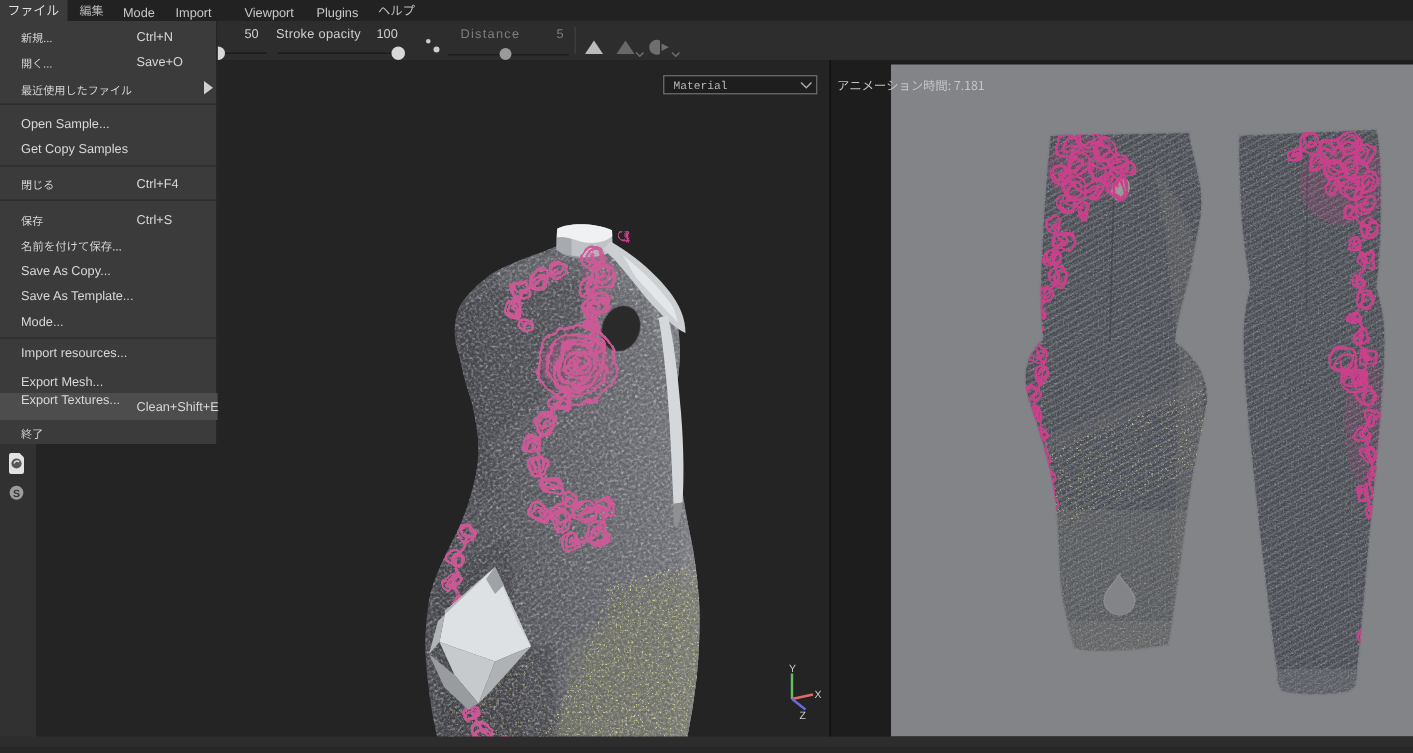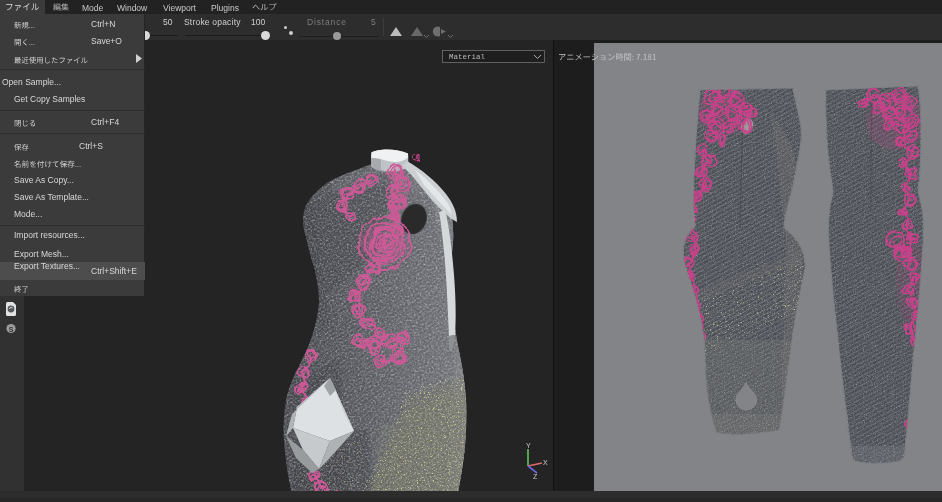--- a/index.html
+++ b/index.html
@@ -491,21 +491,21 @@
 <div class="abs" style="left:0;top:0;width:942px;height:14px;background:#222222"></div>
 <div class="abs" style="left:0;top:0;width:45px;height:14px;background:#3b3b3b"></div>
 
 <svg style="position:absolute;left:5px;top:0px;overflow:visible" width="36" height="14">
       <path transform="translate(0,10)" fill="#e2e2e2" d="M7.4 -5.7 6.9 -6.1C6.7 -6.0 6.6 -6.0 6.4 -6.0C6.0 -6.0 2.6 -6.0 2.1 -6.0C1.8 -6.0 1.5 -6.0 1.2 -6.1V-5.3C1.5 -5.3 1.8 -5.3 2.1 -5.3C2.6 -5.3 6.0 -5.3 6.5 -5.3C6.4 -4.5 6.0 -3.3 5.4 -2.5C4.7 -1.6 3.7 -0.9 2.0 -0.5L2.6 0.2C4.2 -0.3 5.2 -1.1 6.0 -2.1C6.7 -3.0 7.1 -4.4 7.3 -5.3C7.3 -5.5 7.3 -5.6 7.4 -5.7Z M16.0 -4.3 15.7 -4.7C15.5 -4.7 15.3 -4.7 15.2 -4.7C14.8 -4.7 11.3 -4.7 10.9 -4.7C10.7 -4.7 10.4 -4.7 10.1 -4.7V-4.0C10.4 -4.0 10.7 -4.0 10.9 -4.0C11.3 -4.0 14.6 -4.0 15.0 -4.0C14.8 -3.6 14.2 -2.9 13.6 -2.5L14.1 -2.1C14.9 -2.6 15.6 -3.7 15.9 -4.1C15.9 -4.2 16.0 -4.3 16.0 -4.3ZM13.1 -3.5H12.4C12.4 -3.3 12.5 -3.1 12.5 -2.9C12.5 -1.8 12.3 -0.9 11.1 -0.1C10.9 0.0 10.7 0.1 10.5 0.2L11.1 0.7C13.0 -0.3 13.1 -1.6 13.1 -3.5Z M17.9 -3.1 18.3 -2.4C19.5 -2.8 20.7 -3.3 21.6 -3.8V-0.7C21.6 -0.3 21.5 0.1 21.5 0.3H22.4C22.3 0.1 22.3 -0.3 22.3 -0.7V-4.3C23.2 -4.9 24.0 -5.5 24.6 -6.2L24.0 -6.7C23.5 -6.0 22.6 -5.3 21.7 -4.7C20.7 -4.1 19.4 -3.5 17.9 -3.1Z M30.3 -0.2 30.8 0.2C30.8 0.1 30.9 0.1 31.1 0.0C32.1 -0.5 33.2 -1.4 34.0 -2.4L33.6 -3.0C32.9 -2.0 31.9 -1.2 31.1 -0.9C31.1 -1.1 31.1 -5.3 31.1 -5.8C31.1 -6.1 31.1 -6.4 31.1 -6.5H30.3C30.3 -6.4 30.4 -6.1 30.4 -5.8C30.4 -5.3 30.4 -1.1 30.4 -0.7C30.4 -0.5 30.3 -0.3 30.3 -0.2ZM26.4 -0.2 27.0 0.2C27.7 -0.4 28.3 -1.2 28.5 -2.1C28.8 -3.0 28.8 -4.9 28.8 -5.8C28.8 -6.1 28.8 -6.3 28.9 -6.4H28.1C28.1 -6.2 28.1 -6.1 28.1 -5.8C28.1 -4.8 28.1 -3.1 27.9 -2.3C27.6 -1.5 27.1 -0.7 26.4 -0.2Z"></path>
     </svg>
 <svg style="position:absolute;left:53px;top:0px;overflow:visible" width="18" height="14">
       <path transform="translate(0,10)" fill="#b9b9b9" d="M3.1 -6.2V-5.7H7.5V-6.2ZM0.7 -2.1C0.6 -1.4 0.5 -0.7 0.2 -0.2C0.3 -0.2 0.6 -0.1 0.7 -0.0C0.9 -0.5 1.1 -1.3 1.2 -2.1ZM2.3 -2.0C2.5 -1.6 2.6 -1.0 2.6 -0.6L3.1 -0.7C2.9 -0.4 2.8 -0.1 2.6 0.2C2.7 0.2 2.9 0.4 3.0 0.5C3.5 -0.1 3.8 -1.0 3.9 -1.8V0.6H4.3V-0.9H4.9V0.6H5.3V-0.9H6.0V0.6H6.4V-0.9H7.0V0.1C7.0 0.1 7.0 0.1 6.9 0.2C6.9 0.2 6.7 0.2 6.5 0.1C6.6 0.3 6.6 0.5 6.7 0.6C7.0 0.6 7.2 0.6 7.3 0.5C7.5 0.5 7.5 0.3 7.5 0.1V-2.8H4.0L4.0 -3.3H7.3V-5.2H3.4V-3.4C3.4 -2.6 3.4 -1.7 3.1 -0.8C3.0 -1.2 2.9 -1.7 2.7 -2.2ZM4.9 -1.4H4.3V-2.3H4.9ZM5.3 -1.4V-2.3H6.0V-1.4ZM6.4 -1.4V-2.3H7.0V-1.4ZM4.0 -4.7H6.8V-3.8H4.0ZM0.2 -3.2 0.3 -2.6 1.5 -2.7V0.6H2.0V-2.8L2.6 -2.8C2.7 -2.6 2.7 -2.4 2.8 -2.3L3.2 -2.5C3.1 -2.9 2.8 -3.6 2.5 -4.2L2.1 -4.0C2.2 -3.8 2.3 -3.5 2.4 -3.3L1.4 -3.2C1.9 -3.9 2.5 -4.8 2.9 -5.6L2.4 -5.8C2.2 -5.4 1.9 -4.8 1.6 -4.3C1.5 -4.5 1.3 -4.7 1.2 -4.9C1.5 -5.3 1.8 -6.0 2.1 -6.5L1.6 -6.7C1.4 -6.3 1.1 -5.7 0.9 -5.2L0.6 -5.4L0.3 -5.1C0.7 -4.7 1.1 -4.2 1.3 -3.9C1.1 -3.6 1.0 -3.4 0.8 -3.2Z M10.1 -6.7C9.8 -6.0 9.1 -5.1 8.2 -4.4C8.4 -4.3 8.6 -4.1 8.6 -4.0C8.9 -4.2 9.2 -4.4 9.4 -4.7V-2.3H11.7V-1.8H8.4V-1.3H11.2C10.4 -0.7 9.2 -0.2 8.2 0.0C8.4 0.2 8.5 0.4 8.6 0.6C9.7 0.2 10.9 -0.4 11.7 -1.1V0.6H12.3V-1.1C13.1 -0.4 14.3 0.2 15.4 0.5C15.4 0.3 15.6 0.1 15.7 -0.0C14.7 -0.2 13.6 -0.8 12.8 -1.3H15.6V-1.8H12.3V-2.3H15.4V-2.8H12.4V-3.4H14.7V-3.8H12.4V-4.3H14.7V-4.8H12.4V-5.3H15.0V-5.8H12.4C12.6 -6.0 12.7 -6.3 12.9 -6.6L12.2 -6.7C12.1 -6.4 12.0 -6.1 11.8 -5.8H10.2C10.4 -6.1 10.6 -6.3 10.7 -6.6ZM11.8 -4.3V-3.8H10.0V-4.3ZM11.8 -4.8H10.0V-5.3H11.8ZM11.8 -3.4V-2.8H10.0V-3.4Z"></path>
     </svg>
 <div class="en" style="left:82px;top:3px">Mode</div>
-<div class="en" style="left:117px;top:3px">Window</div>
+<div class="en" style="left:117px;top:3px">Import</div>
 <div class="en" style="left:163px;top:3px">Viewport</div>
 <div class="en" style="left:211px;top:3px">Plugins</div>
 <svg style="position:absolute;left:252px;top:0px;overflow:visible" width="26" height="14">
       <path transform="translate(0,10)" fill="#c4c4c4" d="M0.5 -2.3 1.1 -1.7C1.2 -1.9 1.4 -2.1 1.6 -2.3C2.0 -2.8 2.6 -3.7 3.0 -4.1C3.3 -4.5 3.5 -4.5 3.8 -4.2C4.1 -3.9 4.9 -3.1 5.4 -2.5C5.9 -1.9 6.6 -1.1 7.2 -0.4L7.8 -1.0C7.1 -1.7 6.3 -2.5 5.8 -3.1C5.3 -3.6 4.6 -4.4 4.1 -4.8C3.5 -5.4 3.1 -5.3 2.7 -4.8C2.2 -4.2 1.5 -3.2 1.1 -2.9C0.9 -2.6 0.7 -2.5 0.5 -2.3Z M12.5 -0.2 12.9 0.2C13.0 0.1 13.1 0.1 13.2 0.0C14.2 -0.5 15.3 -1.3 16.0 -2.3L15.6 -2.8C15.0 -1.9 14.0 -1.2 13.2 -0.8C13.2 -1.1 13.2 -5.0 13.2 -5.5C13.2 -5.9 13.3 -6.1 13.3 -6.1H12.5C12.5 -6.1 12.5 -5.9 12.5 -5.5C12.5 -5.0 12.5 -1.0 12.5 -0.6C12.5 -0.5 12.5 -0.3 12.5 -0.2ZM8.7 -0.2 9.4 0.2C10.0 -0.4 10.6 -1.2 10.8 -2.0C11.0 -2.9 11.1 -4.6 11.1 -5.5C11.1 -5.8 11.1 -6.0 11.1 -6.1H10.4C10.4 -6.0 10.4 -5.8 10.4 -5.5C10.4 -4.6 10.4 -3.0 10.2 -2.2C9.9 -1.4 9.4 -0.7 8.7 -0.2Z M23.0 -5.9C23.0 -6.2 23.2 -6.4 23.5 -6.4C23.8 -6.4 24.1 -6.2 24.1 -5.9C24.1 -5.6 23.8 -5.3 23.5 -5.3C23.2 -5.3 23.0 -5.6 23.0 -5.9ZM22.6 -5.9C22.6 -5.8 22.6 -5.7 22.7 -5.6L22.4 -5.6C22.0 -5.6 18.8 -5.6 18.3 -5.6C18.0 -5.6 17.7 -5.6 17.5 -5.7V-4.9C17.7 -5.0 18.0 -5.0 18.3 -5.0C18.8 -5.0 22.0 -5.0 22.5 -5.0C22.4 -4.2 22.0 -3.0 21.4 -2.3C20.7 -1.4 19.8 -0.7 18.2 -0.3L18.8 0.3C20.3 -0.2 21.2 -0.9 22.0 -1.9C22.6 -2.7 23.0 -4.1 23.2 -4.9L23.2 -5.0C23.3 -5.0 23.4 -5.0 23.5 -5.0C24.1 -5.0 24.5 -5.4 24.5 -5.9C24.5 -6.4 24.1 -6.8 23.5 -6.8C23.0 -6.8 22.6 -6.4 22.6 -5.9Z"></path>
     </svg>
 
 <div class="abs" style="left:145px;top:34.5px;width:33px;height:1.5px;background:#1b1b1b"></div>
 <div class="abs" style="left:145px;top:31px;width:5px;height:9px;border-radius:0 5px 5px 0;background:#d9d9d9"></div>
 <div class="en" style="left:163px;top:17px;color:#cfcfcf">50</div>
 <div class="en" style="left:184px;top:17px;color:#cfcfcf;letter-spacing:0.2px">Stroke opacity</div>
@@ -540,41 +540,41 @@
     </svg>
 <div class="en" style="left:91px;top:18.7px;color:#d8d8d8">Ctrl+N</div>
 <svg style="position:absolute;left:14px;top:35.2px;overflow:visible" width="23" height="14">
       <path transform="translate(0,10)" fill="#d8d8d8" d="M4.2 -2.5V-1.7H3.2V-2.5ZM1.7 -1.7V-1.2H2.6C2.6 -0.8 2.4 -0.2 1.8 0.2C1.9 0.3 2.1 0.5 2.1 0.6C2.8 0.1 3.1 -0.7 3.1 -1.2H4.2V0.5H4.7V-1.2H5.7V-1.7H4.7V-2.5H5.5V-2.9H1.9V-2.5H2.7V-1.7ZM2.8 -4.5V-3.8H1.2V-4.5ZM2.8 -4.9H1.2V-5.5H2.8ZM6.2 -4.5V-3.8H4.5V-4.5ZM6.2 -4.9H4.5V-5.5H6.2ZM6.5 -5.9H4.0V-3.4H6.2V-0.1C6.2 -0.0 6.2 0.0 6.1 0.0C6.0 0.0 5.6 0.0 5.2 0.0C5.2 0.2 5.3 0.4 5.3 0.6C5.9 0.6 6.3 0.6 6.5 0.5C6.7 0.4 6.8 0.2 6.8 -0.1V-5.9ZM0.7 -5.9V0.6H1.2V-3.4H3.4V-5.9Z M12.6 -5.5 12.1 -5.9C12.0 -5.8 11.8 -5.6 11.6 -5.5C11.1 -4.9 10.0 -4.1 9.5 -3.6C8.8 -3.0 8.7 -2.7 9.4 -2.1C10.1 -1.6 11.2 -0.6 11.7 -0.1C11.9 0.1 12.1 0.3 12.2 0.5L12.8 -0.0C12.0 -0.8 10.7 -1.9 10.0 -2.4C9.5 -2.8 9.5 -2.9 10.0 -3.3C10.5 -3.8 11.6 -4.6 12.1 -5.0C12.2 -5.1 12.5 -5.3 12.6 -5.5Z M15.8 0.1C16.1 0.1 16.3 -0.1 16.3 -0.4C16.3 -0.7 16.1 -0.9 15.8 -0.9C15.6 -0.9 15.3 -0.7 15.3 -0.4C15.3 -0.1 15.6 0.1 15.8 0.1Z M17.9 0.1C18.2 0.1 18.4 -0.1 18.4 -0.4C18.4 -0.7 18.2 -0.9 17.9 -0.9C17.6 -0.9 17.4 -0.7 17.4 -0.4C17.4 -0.1 17.6 0.1 17.9 0.1Z M19.9 0.1C20.2 0.1 20.4 -0.1 20.4 -0.4C20.4 -0.7 20.2 -0.9 19.9 -0.9C19.7 -0.9 19.5 -0.7 19.5 -0.4C19.5 -0.1 19.7 0.1 19.9 0.1Z"></path>
     </svg>
 <div class="en" style="left:91px;top:36.2px;color:#d8d8d8">Save+O</div>
 <svg style="position:absolute;left:14px;top:52.7px;overflow:visible" width="76" height="14">
       <path transform="translate(0,10)" fill="#d8d8d8" d="M1.9 -4.7H5.6V-4.2H1.9ZM1.9 -5.6H5.6V-5.1H1.9ZM1.3 -6.0V-3.8H6.1V-6.0ZM2.9 -2.9V-2.4H1.6V-2.9ZM0.4 -0.3 0.4 0.2 2.9 -0.1V0.6H3.5V0.1C3.6 0.2 3.7 0.4 3.8 0.5C4.3 0.4 4.8 0.1 5.2 -0.2C5.7 0.1 6.2 0.4 6.8 0.6C6.9 0.5 7.0 0.3 7.1 0.2C6.5 0.0 6.0 -0.2 5.6 -0.6C6.1 -1.0 6.5 -1.6 6.7 -2.3L6.4 -2.5L6.3 -2.4H3.7V-2.0H4.4L4.0 -1.9C4.2 -1.4 4.5 -1.0 4.9 -0.6C4.4 -0.3 4.0 -0.0 3.5 0.1V-2.9H7.0V-3.4H0.4V-2.9H1.1V-0.4ZM4.5 -2.0H6.0C5.8 -1.6 5.6 -1.2 5.2 -0.9C4.9 -1.2 4.7 -1.6 4.5 -2.0ZM2.9 -2.0V-1.5H1.6V-2.0ZM2.9 -1.0V-0.6L1.6 -0.4V-1.0Z M7.8 -5.7C8.3 -5.4 8.9 -4.9 9.1 -4.5L9.6 -4.9C9.3 -5.2 8.7 -5.7 8.2 -6.0ZM13.6 -6.2C13.0 -6.0 11.9 -5.8 10.9 -5.6L10.5 -5.7V-4.0C10.5 -3.1 10.4 -1.9 9.6 -1.0C9.7 -1.0 9.9 -0.8 10.0 -0.6C10.7 -1.5 11.0 -2.6 11.0 -3.5H12.5V-0.5H13.1V-3.5H14.4V-4.0H11.0V-5.2C12.1 -5.3 13.2 -5.5 14.0 -5.8ZM9.3 -3.3H7.8V-2.8H8.8V-0.9C8.4 -0.6 8.0 -0.3 7.7 -0.0L8.0 0.5C8.4 0.2 8.7 -0.1 9.1 -0.4C9.6 0.1 10.2 0.4 11.2 0.5C12.0 0.5 13.5 0.5 14.4 0.4C14.4 0.3 14.5 -0.0 14.5 -0.1C13.7 -0.1 12.0 -0.1 11.2 -0.1C10.3 -0.1 9.7 -0.4 9.3 -0.9Z M19.2 -6.2V-5.4H17.2V-4.9H19.2V-4.2H17.4V-2.1H19.2C19.1 -1.7 19.0 -1.3 18.8 -1.0C18.4 -1.2 18.1 -1.6 17.9 -2.0L17.4 -1.8C17.7 -1.3 18.0 -0.9 18.5 -0.6C18.1 -0.3 17.6 -0.0 16.9 0.2C17.0 0.3 17.2 0.5 17.2 0.6C18.0 0.4 18.5 0.1 18.9 -0.3C19.7 0.2 20.6 0.5 21.7 0.6C21.7 0.4 21.9 0.2 22.0 0.1C20.9 -0.0 20.0 -0.3 19.2 -0.7C19.5 -1.1 19.7 -1.6 19.7 -2.1H21.7V-4.2H19.8V-4.9H21.9V-5.4H19.8V-6.2ZM17.9 -3.7H19.2V-2.9L19.2 -2.6H17.9ZM19.8 -3.7H21.1V-2.6H19.8L19.8 -2.9ZM16.9 -6.2C16.4 -5.1 15.7 -4.0 15.0 -3.3C15.1 -3.2 15.2 -2.9 15.3 -2.8C15.5 -3.0 15.8 -3.4 16.1 -3.7V0.6H16.6V-4.5C16.9 -5.0 17.2 -5.5 17.4 -6.1Z M23.3 -5.7V-3.0C23.3 -2.0 23.3 -0.7 22.4 0.3C22.6 0.3 22.8 0.5 22.9 0.6C23.4 0.0 23.7 -0.9 23.8 -1.7H25.7V0.5H26.2V-1.7H28.2V-0.2C28.2 -0.0 28.2 0.0 28.0 0.0C27.9 0.0 27.4 0.0 26.9 0.0C26.9 0.2 27.0 0.4 27.0 0.5C27.7 0.6 28.2 0.5 28.4 0.5C28.7 0.4 28.8 0.2 28.8 -0.2V-5.7ZM23.9 -5.2H25.7V-4.0H23.9ZM28.2 -5.2V-4.0H26.2V-5.2ZM23.9 -3.4H25.7V-2.2H23.9C23.9 -2.5 23.9 -2.8 23.9 -3.0ZM28.2 -3.4V-2.2H26.2V-3.4Z M32.1 -5.8 31.4 -5.8C31.4 -5.6 31.4 -5.3 31.4 -5.0C31.4 -4.2 31.4 -2.4 31.4 -1.3C31.4 -0.1 32.1 0.4 33.2 0.4C34.8 0.4 35.7 -0.6 36.2 -1.3L35.8 -1.8C35.3 -1.0 34.5 -0.2 33.2 -0.2C32.5 -0.2 32.0 -0.5 32.0 -1.3C32.0 -2.4 32.0 -4.2 32.0 -5.0C32.1 -5.3 32.1 -5.5 32.1 -5.8Z M41.0 -3.6V-3.0C41.4 -3.1 41.9 -3.1 42.4 -3.1C42.8 -3.1 43.2 -3.1 43.6 -3.0L43.6 -3.6C43.2 -3.6 42.8 -3.6 42.3 -3.6C41.9 -3.6 41.4 -3.6 41.0 -3.6ZM41.1 -1.8 40.6 -1.8C40.5 -1.5 40.5 -1.2 40.5 -0.9C40.5 -0.2 41.1 0.1 42.3 0.1C42.8 0.1 43.3 0.1 43.7 0.0L43.7 -0.6C43.3 -0.5 42.8 -0.4 42.3 -0.4C41.2 -0.4 41.0 -0.8 41.0 -1.1C41.0 -1.3 41.1 -1.5 41.1 -1.8ZM38.6 -4.6C38.4 -4.6 38.1 -4.6 37.7 -4.6L37.8 -4.1C38.0 -4.0 38.3 -4.0 38.6 -4.0C38.8 -4.0 39.1 -4.0 39.3 -4.1C39.2 -3.8 39.2 -3.5 39.1 -3.3C38.8 -2.2 38.3 -0.7 37.9 0.0L38.5 0.3C38.9 -0.5 39.4 -2.1 39.7 -3.1C39.8 -3.4 39.8 -3.8 39.9 -4.1C40.4 -4.2 41.0 -4.3 41.5 -4.4V-5.0C41.0 -4.8 40.5 -4.7 40.0 -4.7L40.1 -5.2C40.2 -5.4 40.2 -5.7 40.3 -5.8L39.6 -5.9C39.6 -5.7 39.6 -5.5 39.5 -5.3C39.5 -5.1 39.5 -4.9 39.4 -4.6C39.1 -4.6 38.9 -4.6 38.6 -4.6Z M50.8 -4.9 50.3 -5.2C50.2 -5.2 50.0 -5.2 49.9 -5.2C49.6 -5.2 46.6 -5.2 46.2 -5.2C46.0 -5.2 45.7 -5.2 45.5 -5.2V-4.6C45.7 -4.6 45.9 -4.6 46.2 -4.6C46.6 -4.6 49.6 -4.6 50.0 -4.6C49.9 -3.9 49.6 -2.8 49.0 -2.2C48.4 -1.4 47.6 -0.8 46.1 -0.4L46.6 0.2C48.0 -0.3 48.9 -1.0 49.6 -1.8C50.1 -2.6 50.5 -3.8 50.7 -4.6C50.7 -4.7 50.7 -4.8 50.8 -4.9Z M58.2 -3.7 57.9 -4.0C57.8 -4.0 57.6 -4.0 57.5 -4.0C57.1 -4.0 54.1 -4.0 53.8 -4.0C53.6 -4.0 53.3 -4.0 53.1 -4.1V-3.4C53.3 -3.5 53.6 -3.5 53.8 -3.5C54.1 -3.5 56.9 -3.5 57.3 -3.5C57.1 -3.1 56.6 -2.5 56.1 -2.1L56.6 -1.8C57.2 -2.3 57.8 -3.2 58.1 -3.5C58.1 -3.6 58.2 -3.7 58.2 -3.7ZM55.7 -3.0H55.1C55.1 -2.8 55.1 -2.7 55.1 -2.5C55.1 -1.6 55.0 -0.8 54.0 -0.1C53.8 0.0 53.6 0.1 53.5 0.2L54.0 0.6C55.6 -0.3 55.7 -1.4 55.7 -3.0Z M59.8 -2.7 60.1 -2.1C61.2 -2.4 62.2 -2.9 63.0 -3.3V-0.6C63.0 -0.3 62.9 0.1 62.9 0.2H63.6C63.6 0.1 63.6 -0.3 63.6 -0.6V-3.7C64.3 -4.2 65.0 -4.8 65.6 -5.3L65.1 -5.8C64.6 -5.2 63.8 -4.5 63.1 -4.1C62.2 -3.5 61.1 -3.0 59.8 -2.7Z M70.5 -0.2 70.9 0.2C70.9 0.1 71.0 0.1 71.1 0.0C72.0 -0.4 73.0 -1.2 73.6 -2.0L73.3 -2.6C72.7 -1.7 71.8 -1.0 71.1 -0.7C71.1 -1.0 71.1 -4.5 71.1 -5.0C71.1 -5.3 71.2 -5.5 71.2 -5.5H70.5C70.5 -5.5 70.5 -5.3 70.5 -5.0C70.5 -4.5 70.5 -0.9 70.5 -0.6C70.5 -0.4 70.5 -0.3 70.5 -0.2ZM67.1 -0.2 67.6 0.2C68.3 -0.3 68.7 -1.1 69.0 -1.9C69.2 -2.6 69.2 -4.2 69.2 -5.0C69.2 -5.2 69.2 -5.4 69.2 -5.5H68.5C68.6 -5.4 68.6 -5.2 68.6 -5.0C68.6 -4.2 68.6 -2.7 68.4 -2.0C68.2 -1.3 67.7 -0.6 67.1 -0.2Z"></path>
     </svg>
 <div class="abs" style="left:0;top:69px;width:145px;height:1px;background:#2f2f2f"></div>
-<div class="en" style="left:2px;top:76.7px;color:#d8d8d8">Open Sample...</div>
+<div class="en" style="left:14px;top:76.7px;color:#d8d8d8">Open Sample...</div>
 <div class="en" style="left:14px;top:93.7px;color:#d8d8d8">Get Copy Samples</div>
 <div class="abs" style="left:0;top:110px;width:145px;height:1px;background:#2f2f2f"></div>
 <svg style="position:absolute;left:14px;top:116.2px;overflow:visible" width="24" height="14">
       <path transform="translate(0,10)" fill="#d8d8d8" d="M3.9 -3.2V-2.5H1.8V-2.0H3.7C3.2 -1.4 2.4 -0.8 1.6 -0.5C1.7 -0.4 1.9 -0.2 2.0 -0.1C2.7 -0.4 3.4 -1.0 3.9 -1.6V-0.2C3.9 -0.1 3.9 -0.1 3.8 -0.1C3.7 -0.1 3.4 -0.1 3.1 -0.1C3.2 0.1 3.3 0.3 3.3 0.4C3.7 0.4 4.0 0.4 4.2 0.3C4.4 0.2 4.4 0.1 4.4 -0.2V-2.0H5.6V-2.5H4.4V-3.2ZM2.8 -4.4V-3.8H1.2V-4.4ZM2.8 -4.8H1.2V-5.5H2.8ZM6.2 -4.4V-3.8H4.6V-4.4ZM6.2 -4.8H4.6V-5.5H6.2ZM6.5 -5.9H4.0V-3.3H6.2V-0.2C6.2 -0.0 6.2 0.0 6.0 0.0C5.9 0.0 5.4 0.0 4.9 0.0C5.0 0.2 5.1 0.4 5.1 0.6C5.8 0.6 6.2 0.6 6.4 0.5C6.7 0.4 6.8 0.2 6.8 -0.2V-5.9ZM0.7 -5.9V0.6H1.2V-3.4H3.4V-5.9Z M11.9 -5.1 11.4 -4.9C11.7 -4.6 12.0 -4.1 12.1 -3.7L12.6 -3.9C12.4 -4.3 12.1 -4.8 11.9 -5.1ZM12.8 -5.5 12.4 -5.3C12.7 -5.0 12.9 -4.5 13.1 -4.1L13.6 -4.3C13.4 -4.7 13.0 -5.2 12.8 -5.5ZM9.8 -5.7 9.1 -5.7C9.1 -5.5 9.1 -5.2 9.1 -5.0C9.1 -4.2 9.1 -2.3 9.1 -1.2C9.1 -0.0 9.8 0.4 10.9 0.4C12.5 0.4 13.4 -0.5 13.9 -1.2L13.5 -1.7C13.0 -0.9 12.2 -0.2 10.9 -0.2C10.2 -0.2 9.7 -0.5 9.7 -1.3C9.7 -2.4 9.7 -4.1 9.8 -5.0C9.8 -5.2 9.8 -5.5 9.8 -5.7Z M19.1 -0.2C18.9 -0.2 18.7 -0.2 18.5 -0.2C17.9 -0.2 17.5 -0.4 17.5 -0.8C17.5 -1.0 17.8 -1.3 18.1 -1.3C18.7 -1.3 19.0 -0.8 19.1 -0.2ZM16.6 -5.5 16.6 -4.8C16.7 -4.9 16.9 -4.9 17.1 -4.9C17.5 -4.9 18.9 -5.0 19.3 -5.0C19.0 -4.7 18.0 -3.9 17.6 -3.5C17.2 -3.2 16.2 -2.4 15.6 -1.9L16.1 -1.4C17.0 -2.4 17.6 -2.9 18.9 -2.9C19.8 -2.9 20.5 -2.4 20.5 -1.7C20.5 -1.0 20.2 -0.6 19.6 -0.4C19.5 -1.1 19.0 -1.7 18.1 -1.7C17.4 -1.7 17.0 -1.2 17.0 -0.7C17.0 -0.1 17.6 0.3 18.6 0.3C20.2 0.3 21.1 -0.5 21.1 -1.6C21.1 -2.6 20.3 -3.4 19.0 -3.4C18.7 -3.4 18.3 -3.3 18.0 -3.2C18.6 -3.7 19.6 -4.6 20.0 -4.8C20.1 -5.0 20.2 -5.1 20.4 -5.2L20.0 -5.6C20.0 -5.6 19.8 -5.5 19.6 -5.5C19.2 -5.5 17.5 -5.4 17.1 -5.4C16.9 -5.4 16.7 -5.4 16.6 -5.5Z"></path>
     </svg>
 <div class="en" style="left:91px;top:117.2px;color:#d8d8d8">Ctrl+F4</div>
 <div class="abs" style="left:0;top:133px;width:145px;height:1px;background:#2f2f2f"></div>
 <svg style="position:absolute;left:14px;top:139.7px;overflow:visible" width="16" height="14">
       <path transform="translate(0,10)" fill="#d8d8d8" d="M3.3 -5.4H6.1V-4.0H3.3ZM2.8 -5.9V-3.5H4.4V-2.6H2.3V-2.1H4.1C3.6 -1.3 2.8 -0.5 2.0 -0.2C2.2 -0.1 2.3 0.1 2.4 0.3C3.2 -0.2 3.9 -0.9 4.4 -1.7V0.6H5.0V-1.7C5.5 -0.9 6.2 -0.1 6.9 0.3C7.0 0.1 7.1 -0.1 7.3 -0.2C6.5 -0.5 5.8 -1.3 5.3 -2.1H7.1V-2.6H5.0V-3.5H6.7V-5.9ZM2.0 -6.2C1.6 -5.1 0.9 -4.0 0.2 -3.3C0.3 -3.1 0.4 -2.8 0.5 -2.7C0.8 -3.0 1.0 -3.3 1.3 -3.7V0.6H1.8V-4.5C2.1 -5.0 2.4 -5.5 2.6 -6.0Z M12.0 -2.7V-2.0H9.9V-1.5H12.0V-0.1C12.0 0.0 11.9 0.1 11.8 0.1C11.7 0.1 11.2 0.1 10.7 0.1C10.8 0.2 10.9 0.4 10.9 0.6C11.5 0.6 12.0 0.6 12.2 0.5C12.4 0.4 12.5 0.3 12.5 -0.1V-1.5H14.5V-2.0H12.5V-2.3C13.0 -2.7 13.6 -3.2 14.0 -3.6L13.7 -3.9L13.5 -3.9H10.5V-3.4H13.1C12.8 -3.1 12.5 -2.8 12.2 -2.7ZM10.2 -6.2C10.2 -5.9 10.1 -5.6 9.9 -5.2H7.9V-4.7H9.7C9.2 -3.7 8.5 -2.7 7.6 -2.1C7.7 -2.0 7.9 -1.7 7.9 -1.6C8.2 -1.8 8.5 -2.1 8.8 -2.3V0.6H9.4V-3.0C9.7 -3.5 10.1 -4.1 10.3 -4.7H14.3V-5.2H10.6C10.7 -5.5 10.8 -5.8 10.8 -6.1Z"></path>
     </svg>
-<div class="en" style="left:79px;top:140.7px;color:#d8d8d8">Ctrl+S</div>
+<div class="en" style="left:91px;top:140.7px;color:#d8d8d8">Ctrl+S</div>
 <svg style="position:absolute;left:14px;top:156.7px;overflow:visible" width="69" height="14">
       <path transform="translate(0,10)" fill="#d8d8d8" d="M2.9 -6.4C2.4 -5.6 1.5 -4.6 0.3 -3.9C0.4 -3.8 0.6 -3.6 0.7 -3.5C1.1 -3.7 1.4 -3.9 1.7 -4.2C2.2 -3.8 2.8 -3.3 3.1 -2.9C2.2 -2.2 1.2 -1.7 0.3 -1.5C0.4 -1.3 0.5 -1.1 0.6 -0.9C1.2 -1.2 1.9 -1.4 2.5 -1.8V0.6H3.0V0.3H6.2V0.6H6.7V-2.6H3.6C4.5 -3.4 5.3 -4.3 5.7 -5.4L5.3 -5.7L5.2 -5.6H3.1C3.2 -5.8 3.4 -6.1 3.5 -6.3ZM6.2 -0.2H3.0V-2.1H6.2ZM2.6 -5.1H4.9C4.6 -4.4 4.1 -3.8 3.5 -3.3C3.2 -3.7 2.6 -4.2 2.1 -4.5C2.3 -4.7 2.5 -4.9 2.6 -5.1Z M12.2 -3.9V-0.8H12.7V-3.9ZM13.7 -4.1V-0.1C13.7 0.0 13.7 0.0 13.6 0.0C13.4 0.0 13.0 0.0 12.6 0.0C12.7 0.2 12.7 0.4 12.8 0.6C13.4 0.6 13.7 0.6 14.0 0.5C14.2 0.4 14.3 0.2 14.3 -0.1V-4.1ZM13.1 -6.4C12.9 -6.0 12.6 -5.5 12.4 -5.2H10.1L10.5 -5.3C10.3 -5.6 10.0 -6.1 9.7 -6.4L9.2 -6.2C9.5 -5.9 9.7 -5.5 9.9 -5.2H8.0V-4.7H14.8V-5.2H13.0C13.2 -5.5 13.5 -5.9 13.7 -6.2ZM10.7 -2.3V-1.5H9.0V-2.3ZM10.7 -2.7H9.0V-3.5H10.7ZM8.5 -4.0V0.6H9.0V-1.1H10.7V-0.1C10.7 0.0 10.7 0.1 10.6 0.1C10.5 0.1 10.1 0.1 9.7 0.1C9.8 0.2 9.9 0.4 9.9 0.6C10.4 0.6 10.8 0.6 11.0 0.5C11.2 0.4 11.3 0.2 11.3 -0.0V-4.0Z M21.9 -3.4 21.7 -3.9C21.4 -3.8 21.3 -3.7 21.0 -3.6C20.6 -3.4 20.2 -3.3 19.6 -3.0C19.5 -3.5 19.1 -3.7 18.6 -3.7C18.3 -3.7 17.9 -3.6 17.6 -3.4C17.8 -3.8 18.1 -4.2 18.3 -4.6C19.1 -4.6 20.0 -4.7 20.8 -4.8L20.8 -5.4C20.1 -5.2 19.3 -5.2 18.5 -5.1C18.6 -5.5 18.7 -5.8 18.7 -6.0L18.1 -6.1C18.1 -5.8 18.0 -5.4 17.9 -5.1L17.4 -5.1C17.0 -5.1 16.5 -5.1 16.1 -5.2V-4.6C16.5 -4.6 17.0 -4.6 17.3 -4.6H17.7C17.4 -4.0 16.9 -3.2 15.9 -2.2L16.4 -1.9C16.7 -2.2 16.9 -2.5 17.1 -2.7C17.5 -3.0 18.0 -3.2 18.4 -3.2C18.8 -3.2 19.1 -3.1 19.1 -2.7C18.2 -2.3 17.3 -1.7 17.3 -0.8C17.3 0.1 18.2 0.3 19.3 0.3C20.0 0.3 20.8 0.3 21.4 0.2L21.4 -0.4C20.7 -0.3 19.9 -0.2 19.3 -0.2C18.5 -0.2 17.9 -0.3 17.9 -0.9C17.9 -1.4 18.4 -1.8 19.1 -2.2C19.1 -1.8 19.1 -1.3 19.1 -1.0H19.7L19.7 -2.5C20.3 -2.7 20.8 -2.9 21.2 -3.1C21.4 -3.2 21.7 -3.3 21.9 -3.4Z M25.9 -3.1C26.3 -2.5 26.8 -1.7 27.0 -1.2L27.5 -1.5C27.3 -1.9 26.8 -2.7 26.4 -3.3ZM28.5 -6.3V-4.7H25.4V-4.1H28.5V-0.2C28.5 0.0 28.4 0.1 28.3 0.1C28.1 0.1 27.5 0.1 26.8 0.0C26.9 0.2 27.0 0.5 27.0 0.6C27.9 0.6 28.4 0.6 28.7 0.5C29.0 0.4 29.1 0.3 29.1 -0.2V-4.1H30.1V-4.7H29.1V-6.3ZM25.0 -6.3C24.6 -5.2 23.9 -4.0 23.1 -3.2C23.2 -3.1 23.4 -2.8 23.4 -2.7C23.7 -2.9 24.0 -3.3 24.2 -3.6V0.6H24.8V-4.5C25.1 -5.0 25.4 -5.6 25.6 -6.2Z M32.3 -5.8 31.6 -5.9C31.6 -5.7 31.6 -5.5 31.6 -5.4C31.5 -4.7 31.3 -3.6 31.3 -2.3C31.3 -1.4 31.6 -0.4 31.7 0.1L32.2 0.0C32.2 -0.1 32.2 -0.2 32.2 -0.3C32.2 -0.3 32.2 -0.5 32.2 -0.6C32.3 -1.0 32.6 -1.7 32.7 -2.3L32.4 -2.5C32.3 -2.1 32.1 -1.6 32.0 -1.3C31.7 -2.6 32.0 -4.2 32.2 -5.3C32.2 -5.5 32.3 -5.7 32.3 -5.8ZM33.4 -4.4V-3.7C33.7 -3.7 34.3 -3.7 34.6 -3.7C35.0 -3.7 35.3 -3.7 35.6 -3.7V-3.5C35.6 -2.0 35.6 -1.2 34.7 -0.5C34.6 -0.3 34.3 -0.1 34.0 0.0L34.6 0.4C36.2 -0.5 36.2 -1.7 36.2 -3.5V-3.8C36.6 -3.8 37.1 -3.8 37.4 -3.9V-4.5C37.0 -4.4 36.6 -4.4 36.2 -4.3L36.2 -5.5C36.2 -5.6 36.2 -5.8 36.2 -5.9H35.5C35.5 -5.8 35.5 -5.6 35.5 -5.5C35.6 -5.3 35.6 -4.8 35.6 -4.3C35.3 -4.3 34.9 -4.3 34.6 -4.3C34.2 -4.3 33.7 -4.3 33.4 -4.4Z M38.6 -5.0 38.7 -4.4C39.5 -4.6 41.5 -4.7 42.3 -4.8C41.6 -4.4 40.9 -3.5 40.9 -2.3C40.9 -0.6 42.5 0.2 43.9 0.2L44.1 -0.4C42.9 -0.4 41.5 -0.9 41.5 -2.4C41.5 -3.3 42.1 -4.5 43.2 -4.8C43.6 -4.9 44.3 -4.9 44.7 -4.9V-5.5C44.2 -5.5 43.5 -5.5 42.7 -5.4C41.3 -5.3 39.8 -5.1 39.3 -5.1C39.2 -5.1 38.9 -5.1 38.6 -5.0Z M49.0 -5.5H51.9V-4.1H49.0ZM48.5 -6.0V-3.6H50.1V-2.7H47.9V-2.1H49.8C49.3 -1.3 48.5 -0.6 47.7 -0.2C47.8 -0.1 48.0 0.1 48.1 0.3C48.8 -0.2 49.6 -0.9 50.1 -1.8V0.6H50.7V-1.8C51.2 -0.9 52.0 -0.2 52.7 0.3C52.8 0.1 52.9 -0.1 53.1 -0.2C52.3 -0.6 51.5 -1.3 51.1 -2.1H52.9V-2.7H50.7V-3.6H52.4V-6.0ZM47.7 -6.4C47.3 -5.2 46.5 -4.1 45.8 -3.4C45.9 -3.2 46.0 -2.9 46.1 -2.8C46.4 -3.1 46.6 -3.4 46.9 -3.8V0.6H47.5V-4.6C47.8 -5.1 48.0 -5.7 48.2 -6.2Z M57.9 -2.7V-2.0H55.7V-1.5H57.9V-0.1C57.9 0.0 57.8 0.1 57.7 0.1C57.6 0.1 57.1 0.1 56.6 0.1C56.7 0.2 56.8 0.4 56.8 0.6C57.4 0.6 57.9 0.6 58.1 0.5C58.4 0.4 58.5 0.3 58.5 -0.1V-1.5H60.5V-2.0H58.5V-2.4C59.0 -2.8 59.6 -3.3 60.0 -3.7L59.6 -4.0L59.5 -4.0H56.4V-3.5H59.0C58.7 -3.2 58.4 -2.9 58.1 -2.7ZM56.1 -6.4C56.0 -6.1 55.9 -5.7 55.8 -5.4H53.7V-4.8H55.6C55.1 -3.8 54.4 -2.8 53.4 -2.2C53.5 -2.0 53.7 -1.8 53.7 -1.6C54.1 -1.9 54.4 -2.1 54.6 -2.4V0.6H55.2V-3.1C55.6 -3.6 55.9 -4.2 56.2 -4.8H60.3V-5.4H56.4C56.5 -5.7 56.6 -6.0 56.7 -6.2Z M61.9 0.1C62.1 0.1 62.4 -0.1 62.4 -0.4C62.4 -0.7 62.1 -1.0 61.9 -1.0C61.6 -1.0 61.4 -0.7 61.4 -0.4C61.4 -0.1 61.6 0.1 61.9 0.1Z M64.0 0.1C64.2 0.1 64.5 -0.1 64.5 -0.4C64.5 -0.7 64.2 -1.0 64.0 -1.0C63.7 -1.0 63.5 -0.7 63.5 -0.4C63.5 -0.1 63.7 0.1 64.0 0.1Z M66.1 0.1C66.4 0.1 66.6 -0.1 66.6 -0.4C66.6 -0.7 66.4 -1.0 66.1 -1.0C65.8 -1.0 65.6 -0.7 65.6 -0.4C65.6 -0.1 65.8 0.1 66.1 0.1Z"></path>
     </svg>
 <div class="en" style="left:14px;top:174.7px;color:#d8d8d8">Save As Copy...</div>
 <div class="en" style="left:14px;top:191.7px;color:#d8d8d8">Save As Template...</div>
 <div class="en" style="left:14px;top:208.7px;color:#d8d8d8">Mode...</div>
 <div class="abs" style="left:0;top:225px;width:145px;height:1px;background:#2f2f2f"></div>
 <div class="en" style="left:14px;top:230px;color:#d8d8d8">Import resources...</div>
 <div class="en" style="left:14px;top:248.7px;color:#d8d8d8">Export Mesh...</div>
 <div class="en" style="left:14px;top:261px;color:#d8d8d8">Export Textures...</div>
-<div class="en" style="left:91px;top:265.7px;color:#d8d8d8">Ctrl+Shift+E</div>
+<div class="en" style="left:91px;top:265.7px;color:#d8d8d8">Clean+Shift+E</div>
 <svg style="position:absolute;left:14px;top:281.7px;overflow:visible" width="16" height="14">
       <path transform="translate(0,10)" fill="#d8d8d8" d="M4.2 -2.0C4.7 -1.7 5.3 -1.4 5.7 -1.1L6.0 -1.5C5.7 -1.7 5.0 -2.1 4.5 -2.3ZM3.4 -0.5C4.4 -0.3 5.6 0.2 6.2 0.6L6.6 0.2C5.9 -0.2 4.7 -0.7 3.7 -0.9ZM2.2 -1.9C2.4 -1.5 2.6 -0.9 2.7 -0.5L3.1 -0.7C3.0 -1.1 2.8 -1.6 2.6 -2.0ZM0.7 -2.0C0.6 -1.3 0.4 -0.7 0.2 -0.2C0.3 -0.2 0.5 -0.1 0.6 -0.0C0.9 -0.5 1.1 -1.2 1.1 -1.9ZM4.2 -5.0H5.9C5.7 -4.5 5.4 -4.1 5.0 -3.8C4.7 -4.1 4.4 -4.5 4.2 -4.9ZM0.3 -2.9 0.3 -2.4 1.5 -2.5V0.6H2.0V-2.5L2.5 -2.5C2.6 -2.4 2.6 -2.3 2.7 -2.1L3.0 -2.3C3.1 -2.2 3.2 -2.1 3.3 -2.0C3.9 -2.2 4.5 -2.6 5.0 -3.1C5.6 -2.6 6.2 -2.1 6.8 -1.9C6.9 -2.0 7.1 -2.2 7.2 -2.3C6.6 -2.6 5.9 -3.0 5.4 -3.4C5.9 -3.9 6.3 -4.6 6.6 -5.3L6.3 -5.5L6.2 -5.4H4.5C4.7 -5.7 4.8 -5.9 4.9 -6.1L4.3 -6.2C4.0 -5.5 3.5 -4.7 2.7 -4.1C2.8 -4.0 3.0 -3.8 3.1 -3.7C3.4 -4.0 3.6 -4.2 3.9 -4.5C4.1 -4.1 4.4 -3.8 4.7 -3.4C4.2 -3.0 3.6 -2.7 3.0 -2.5C2.9 -2.8 2.7 -3.4 2.4 -3.8L2.0 -3.6C2.1 -3.4 2.3 -3.2 2.4 -3.0L1.3 -2.9C1.8 -3.6 2.3 -4.5 2.7 -5.2L2.3 -5.4C2.1 -5.0 1.8 -4.5 1.5 -4.0C1.4 -4.2 1.3 -4.4 1.1 -4.5C1.4 -4.9 1.7 -5.5 1.9 -6.0L1.4 -6.2C1.3 -5.8 1.0 -5.2 0.8 -4.8L0.6 -5.0L0.3 -4.7C0.6 -4.4 1.0 -3.9 1.2 -3.6C1.1 -3.4 0.9 -3.1 0.7 -2.9Z M8.1 -5.6V-5.1H12.9C12.5 -4.6 11.8 -4.1 11.2 -3.7H10.8V-0.1C10.8 0.0 10.8 0.0 10.6 0.0C10.4 0.1 9.9 0.1 9.2 0.0C9.3 0.2 9.4 0.4 9.5 0.6C10.2 0.6 10.7 0.6 11.0 0.5C11.3 0.4 11.4 0.3 11.4 -0.1V-3.2C12.3 -3.7 13.3 -4.6 14.0 -5.4L13.5 -5.7L13.4 -5.6Z"></path>
     </svg>
 <svg class="abs" style="left:135px;top:54px" width="8" height="9">
       <path d="M1,0 L7,4.5 L1,9 Z" fill="#d0d0d0"></path>
     </svg>
 </div>
 </body></html>

